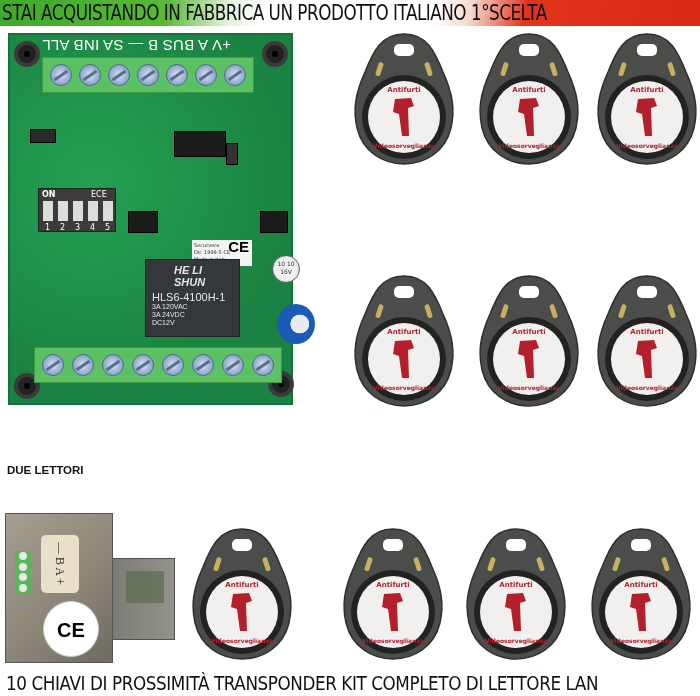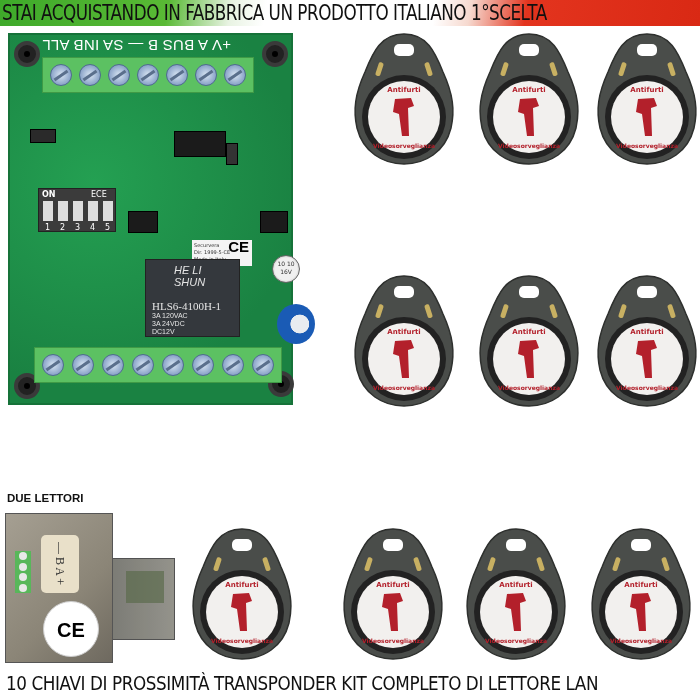--- a/index.html
+++ b/index.html
@@ -13,37 +13,37 @@
     background-image: radial-gradient(circle at 30% 40%, #24a052 0%, #1a8242 70%); border: 2px solid #167239; }
   .hole { position: absolute; width: 26px; height: 26px; border-radius: 50%; background: #222; border: 4px solid #3a3a3a; }
   .hole::after { content:""; position:absolute; left:6px; top:6px; width:6px; height:6px; border-radius:50%; background:#000; }
   .term-block { position: absolute; height: 36px; background: #5cc162; border: 1px solid #3f9a46; display: flex; align-items: center; justify-content: space-around; padding: 0 3px; }
   .screw { width: 22px; height: 22px; border-radius: 50%; background: radial-gradient(circle, #d9e6f3 0%, #8aa3c8 70%, #5a78a5 100%); border: 1px solid #4f6a90; position: relative; }
   .screw::after { content:""; position:absolute; left:2px; top:9px; width:16px; height:3px; background:#5a6f8c; transform: rotate(-35deg); }
   .pcb-label { position: absolute; color: #fff; font-family: "Liberation Sans", sans-serif; font-size: 15px; white-space: nowrap; letter-spacing: 0.3px; }
   .top-labels { transform: rotate(180deg); }
   .chip { position: absolute; background: #1b1b1b; border: 1px solid #000; }
   .relay { position: absolute; left: 143px; top: 258px; width: 95px; height: 78px; background: #34383d; border: 1px solid #222; color: #e5e5e5; font-family: "Liberation Sans", sans-serif; padding: 4px 6px; }
-  .relay .brand { font-size: 11px; font-style: italic; font-weight: normal; margin-left: 22px; }
-  .relay .model { font-size: 11px; margin-top: 12px; font-family: Liberation Serif, serif; }
+  .relay .brand { font-size: 11px; font-style: italic; font-weight: bold; margin-left: 22px; }
+  .relay .model { font-size: 11px; margin-top: 3px; }
   .relay .spec { font-size: 7px; line-height: 8px; }
   .dip { position: absolute; left: 28px; top: 153px; width: 78px; height: 44px; background: #3b3b3b; border: 1px solid #222; }
   .dip-on { position: absolute; left: 3px; top: 1px; color:#fff; font-size: 8px; font-weight: bold; }
   .dip-ece { position: absolute; left: 52px; top: 1px; color:#fff; font-size: 8px; font-weight: normal; }
   .dip-sw { position: absolute; top: 12px; width: 10px; height: 20px; background:#ddd; }
   .dip-num { position: absolute; top: 34px; color:#fff; font-size: 8px; }
   .cap-blue { position: absolute; left: 277px; top: 304px; width: 38px; height: 40px; border-radius: 50%; background: radial-gradient(circle at 60% 50%, #e8ecf0 0 30%, #1a5bb5 32% 100%); }
   .cap-silver { position: absolute; width: 28px; height: 28px; border-radius: 50%; background: radial-gradient(circle, #f0f0f0 0 60%, #999 100%); border: 1px solid #666; font-size: 6px; text-align:center; line-height: 8px; padding-top: 4px; color:#333; }
   .sticker { position: absolute; left: 182px; top: 205px; width: 60px; height: 26px; background: #f4f4f4; font-size: 5px; color:#333; padding: 2px; line-height: 7px; }
   .ce-mark { position:absolute; right: 3px; top: 3px; font-size: 15px; font-weight: bold; color:#000; font-family:"Liberation Sans", sans-serif; }
 
   .fob { position: absolute; width: 106px; height: 134px; font-weight: bold; }
   .fob svg { width: 100%; height: 100%; display: block; }
 
-  .reader-title { position: absolute; left: 7px; top: 492px; font-family: "Liberation Sans", sans-serif; font-weight: bold; font-size: 11.5px; color: #111; }
+  .reader-title { position: absolute; left: 7px; top: 464px; font-family: "Liberation Sans", sans-serif; font-weight: bold; font-size: 11.5px; color: #111; }
   .reader { position: absolute; left: 5px; top: 513px; width: 170px; height: 150px; }
   .reader-body { position: absolute; left: 0; top: 0; width: 108px; height: 150px; background: linear-gradient(135deg,#a59f92,#8b8577 60%,#6e695f); border: 1px solid #555; }
   .reader-plug { position: absolute; left: 100px; top: 45px; width: 70px; height: 82px; background: linear-gradient(90deg,#6f6f68,#8b8a82); border: 1px solid #444; opacity: 0.92; }
   .reader-plug::after { content:""; position:absolute; left:20px; top:12px; width:38px; height:32px; background:#4e5f3f; opacity: 0.7; }
   .reader-label { position: absolute; left: 36px; top: 22px; width: 38px; height: 58px; background: #e9e0c9; border-radius: 5px; font-family:"Liberation Serif", serif; font-size: 12px; color:#333; writing-mode: vertical-rl; text-align: center; line-height: 38px; }
   .reader-term { position: absolute; left: 10px; top: 38px; width: 16px; height: 42px; background: #58b75a; display:flex; flex-direction: column; justify-content: space-around; align-items:center; }
   .reader-term span { width: 8px; height: 8px; border-radius: 50%; background:#e8e8e8; }
   .reader-ce { position: absolute; left: 38px; top: 88px; width: 56px; height: 56px; border-radius: 50%; background:#fff; border:1px solid #ccc; text-align:center; font-family:"Liberation Sans", sans-serif; font-weight:bold; font-size: 20px; line-height: 56px; color:#000; }
 </style>
 </head>

